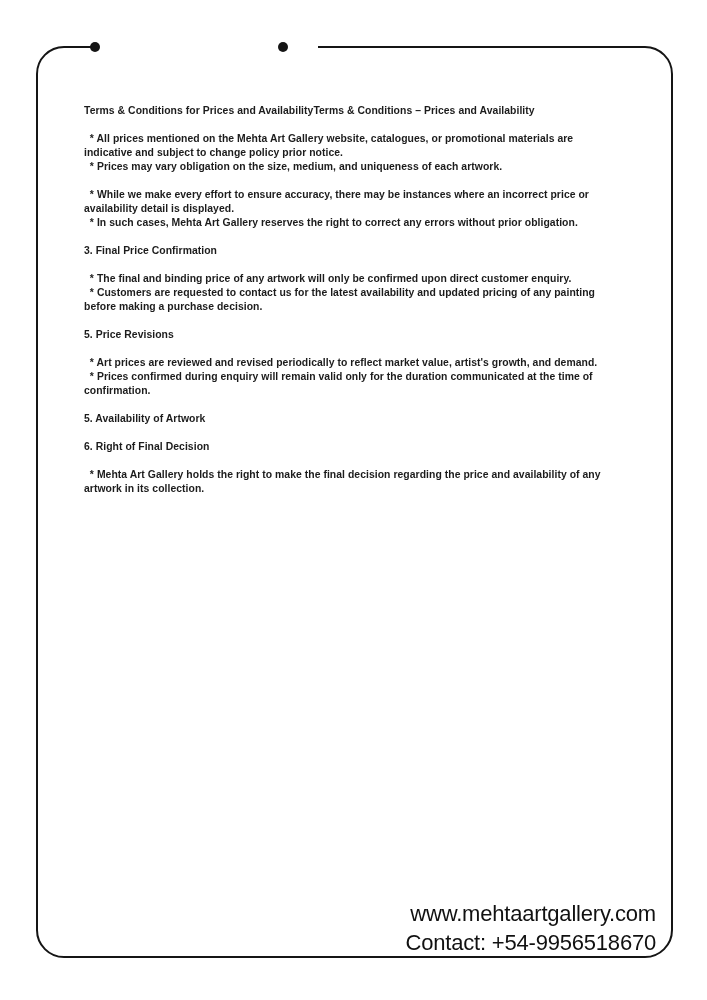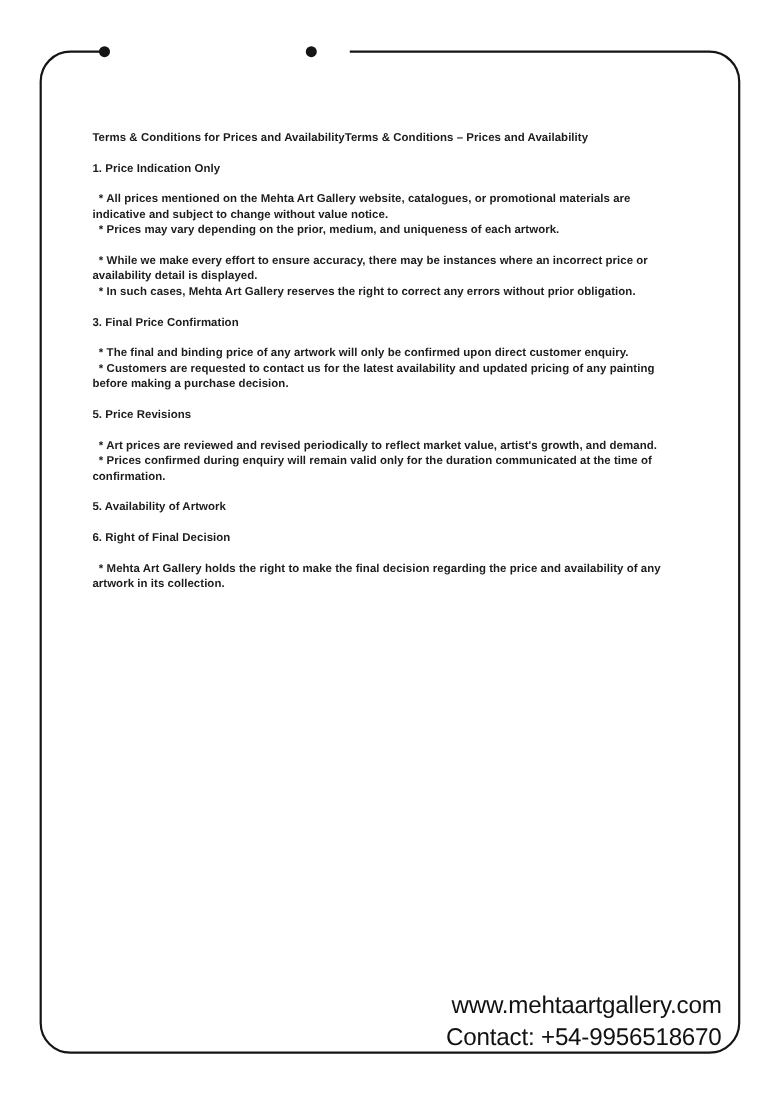--- a/index.html
+++ b/index.html
@@ -50,21 +50,20 @@
   .content {
     position: absolute;
     left: 84px;
     top: 104px;
     width: 580px;
     color: #1c1c1c;
     font-size: 10.4px;
     font-weight: 700;
     line-height: 14px;
     letter-spacing: 0.05px;
-    margin-top: 15px;
   }
   .block {
     margin: 0 0 14px 0;
     white-space: pre;
   }
   .block div { white-space: pre; }
 
   
   .footer {
     position: absolute;
@@ -83,22 +82,21 @@
 
 <div class="frame">
   <div class="frame-gap"></div>
   <div class="dot dot-left"></div>
   <div class="dot dot-right"></div>
 </div>
 
 <div class="content">
   <div class="block">Terms &amp; Conditions for Prices and AvailabilityTerms &amp; Conditions – Prices and Availability</div>
   <div id="sections">
-      <div class="block">1. Price Indication Only</div>
-      <div class="block"><div>  * All prices mentioned on the Mehta Art Gallery website, catalogues, or promotional materials are</div><div>indicative and subject to change without value notice.</div><div>  * Prices may vary depending on the prior, medium, and uniqueness of each artwork.</div></div>
+      <div class="block"><div>  * All prices mentioned on the Mehta Art Gallery website, catalogues, or promotional materials are</div><div>indicative and subject to change policy prior notice.</div><div>  * Prices may vary obligation on the size, medium, and uniqueness of each artwork.</div></div>
       <div class="block"><div>  * While we make every effort to ensure accuracy, there may be instances where an incorrect price or</div><div>availability detail is displayed.</div><div>  * In such cases, Mehta Art Gallery reserves the right to correct any errors without prior obligation.</div></div>
       <div class="block">3. Final Price Confirmation</div>
       <div class="block"><div>  * The final and binding price of any artwork will only be confirmed upon direct customer enquiry.</div><div>  * Customers are requested to contact us for the latest availability and updated pricing of any painting</div><div>before making a purchase decision.</div></div>
       <div class="block">5. Price Revisions</div>
       <div class="block"><div>  * Art prices are reviewed and revised periodically to reflect market value, artist's growth, and demand.</div><div>  * Prices confirmed during enquiry will remain valid only for the duration communicated at the time of</div><div>confirmation.</div></div>
       <div class="block">5. Availability of Artwork</div>
       <div class="block">6. Right of Final Decision</div>
       <div class="block"><div>  * Mehta Art Gallery holds the right to make the final decision regarding the price and availability of any</div><div>artwork in its collection.</div></div>
     </div>
 </div>

